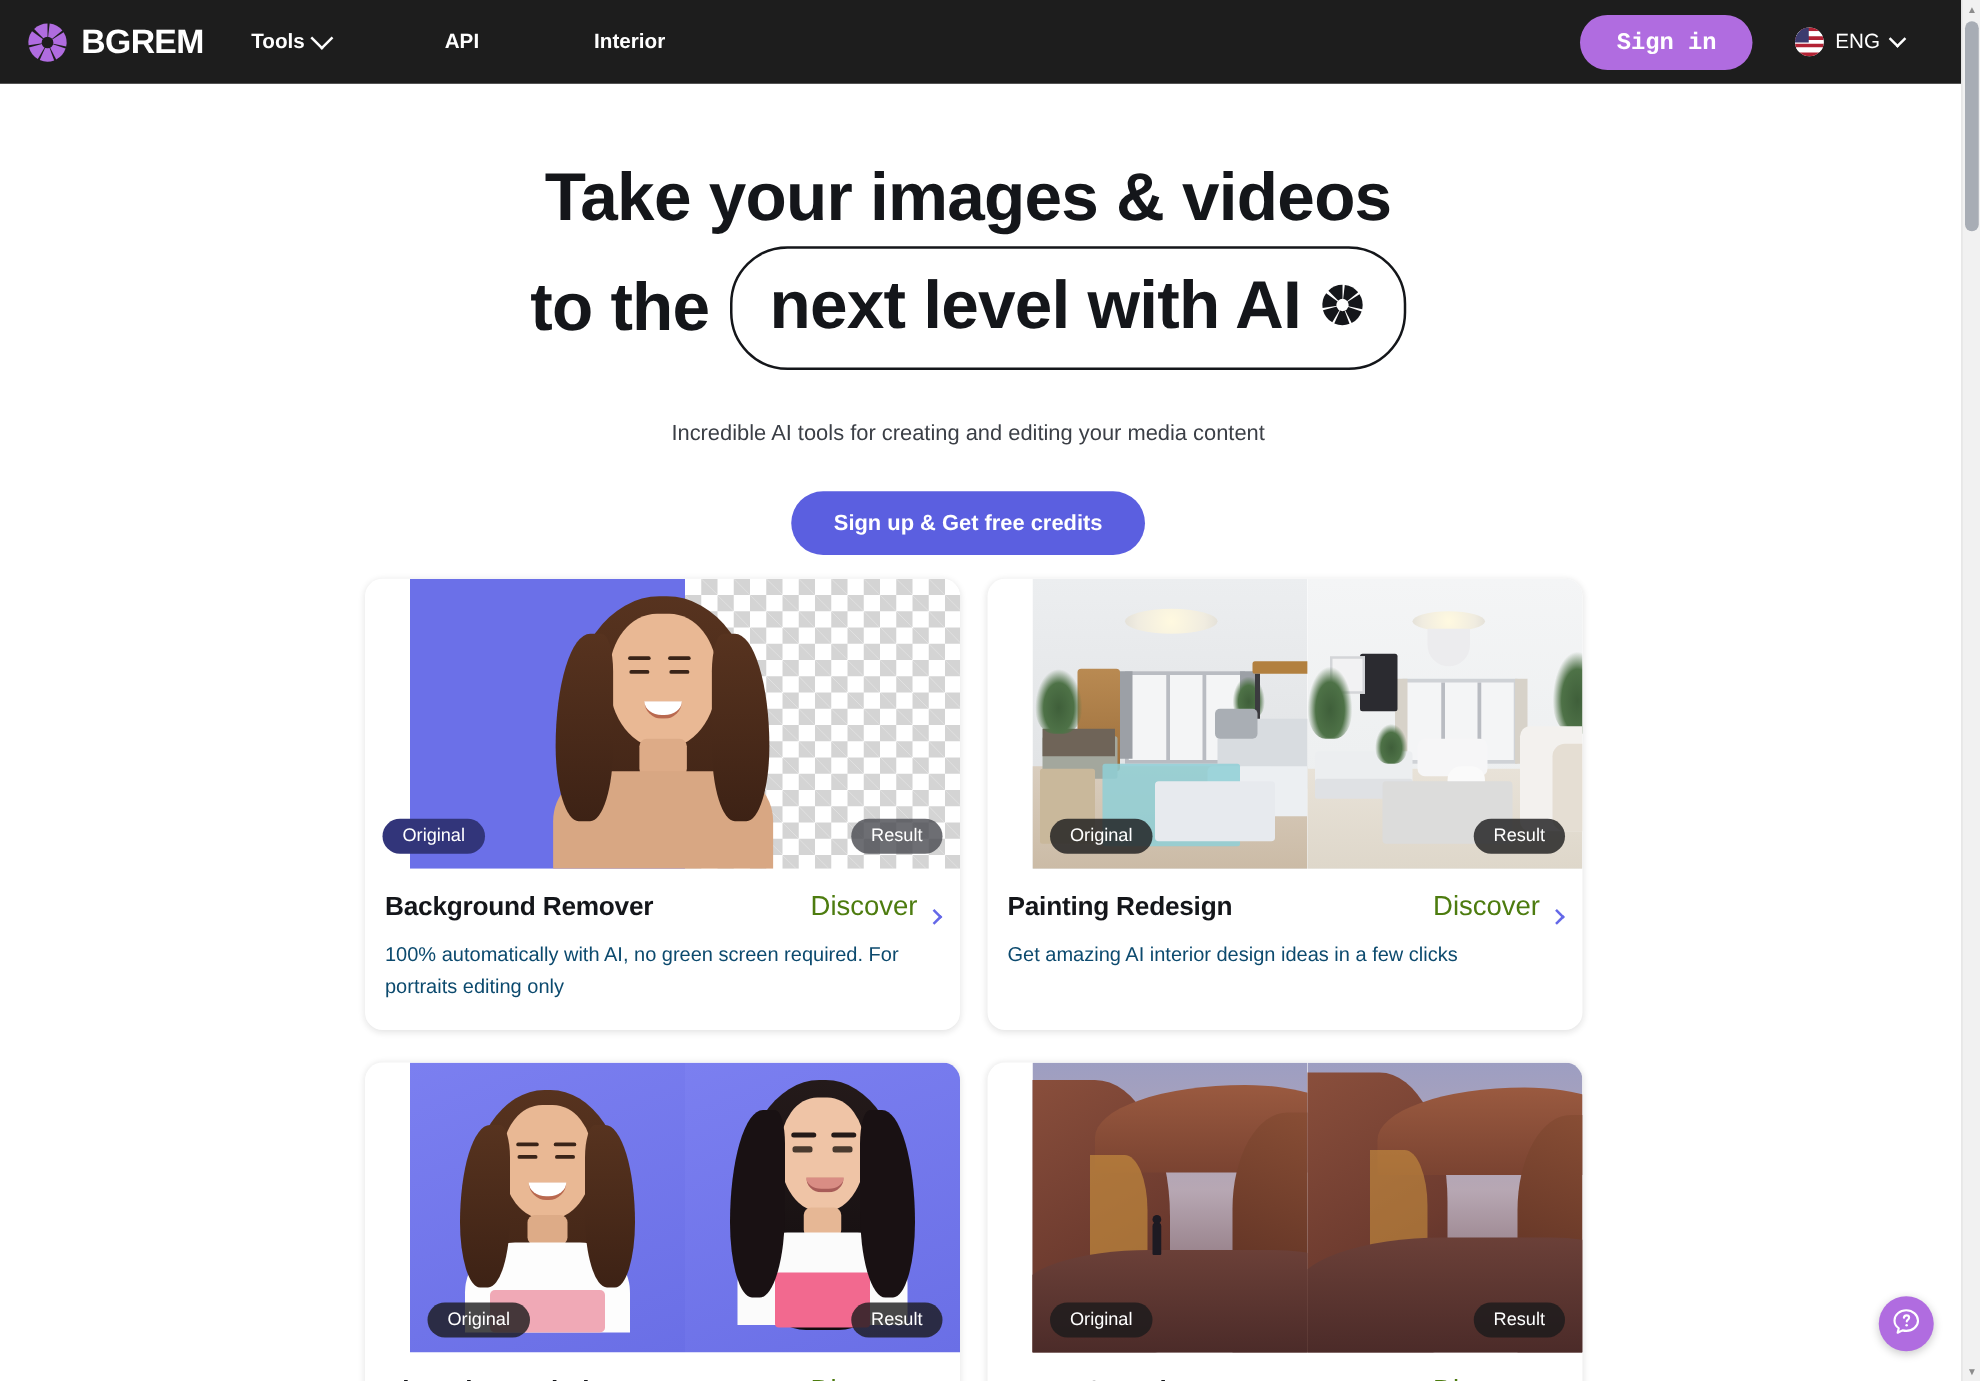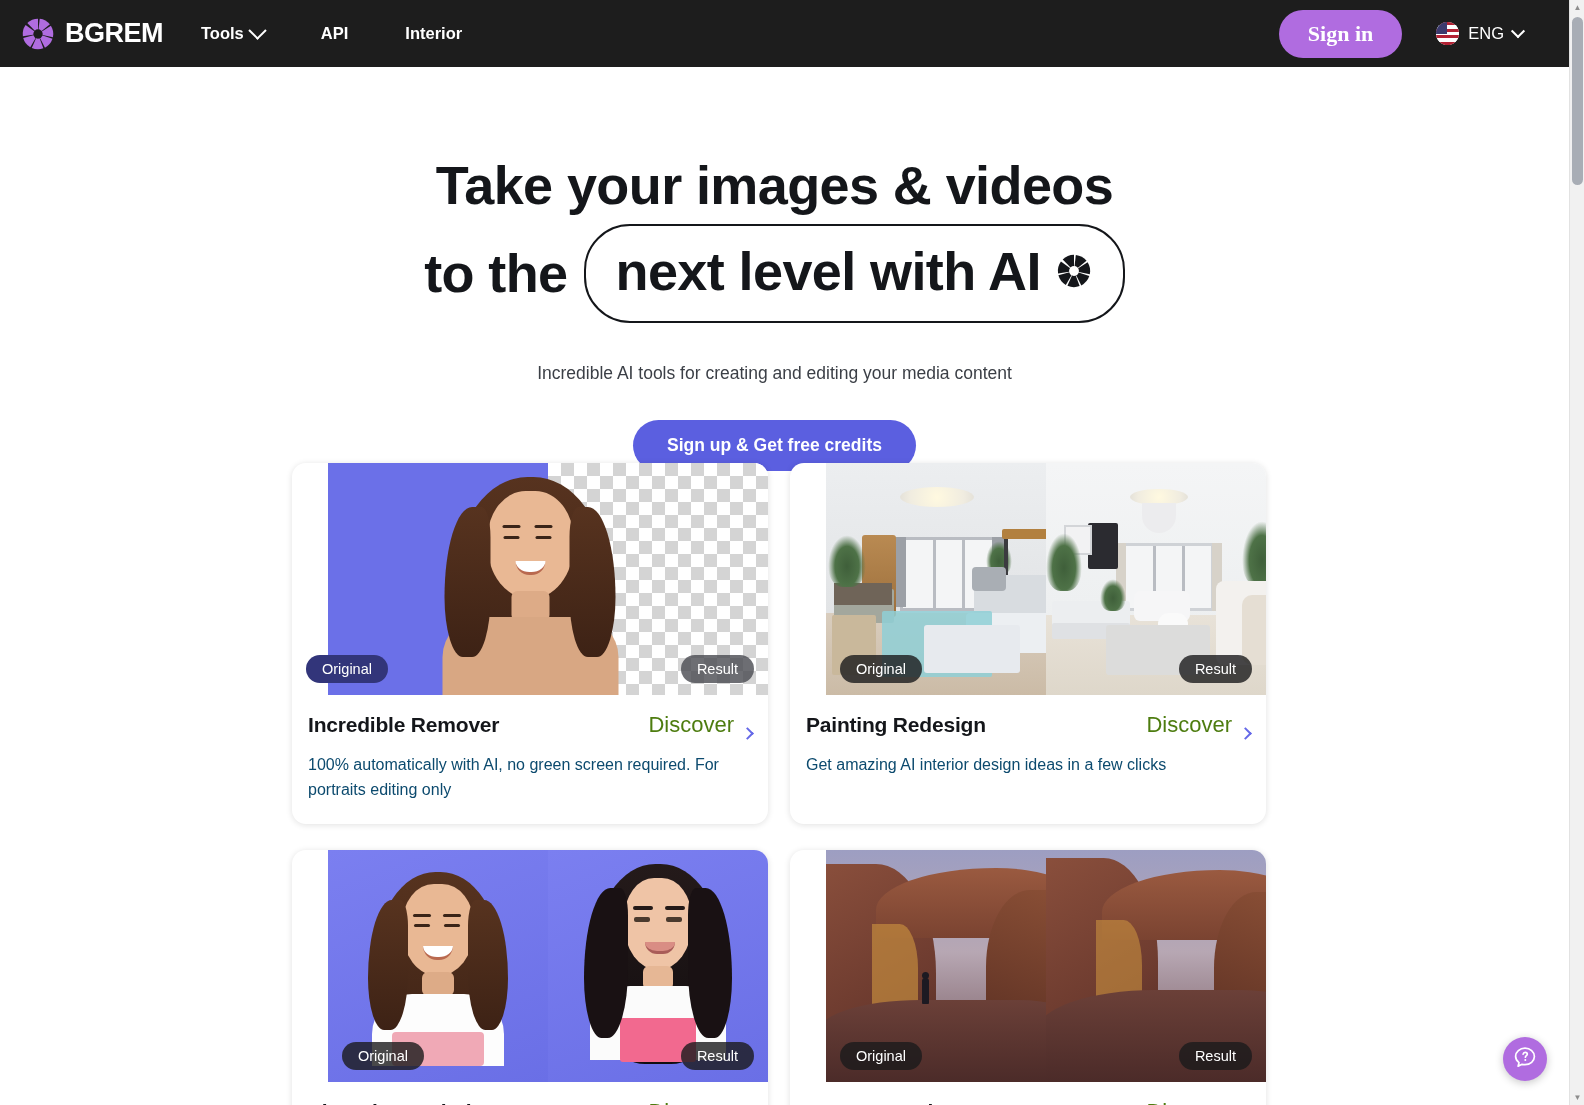--- a/index.html
+++ b/index.html
@@ -18,41 +18,41 @@
     background: #1d1d1d;
     display: flex; align-items: center;
     z-index: 20;
   }
   .brand { display: flex; align-items: center; gap: 9px; margin-left: 20px; }
   .brand-mark { width: 36px; height: 36px; display: block; }
   .brand-name {
     color: #ffffff; font-size: 27px; font-weight: bold;
     letter-spacing: -0.5px;
   }
-  .nav { display: flex; align-items: flex-end; margin-left: 38px; }
+  .nav { display: flex; align-items: flex-end; margin-left: 38px; gap: 35px; }
   .nav-item {
     color: #ffffff; font-size: 16.5px; font-weight: bold;
     display: flex; align-items: center; gap: 7px;
     padding: 8px 0; cursor: pointer;
   }
   .nav-item + .nav-item { margin-left: 57px; }
   .chev {
     width: 13px; height: 13px; display: inline-block;
     border-right: 2.2px solid #ffffff; border-bottom: 2.2px solid #ffffff;
     transform: rotate(45deg) translate(-2px,-2px);
   }
   .header-right {
     margin-left: auto; display: flex; align-items: center; gap: 34px;
     margin-right: 46px;
   }
   .signin-btn {
     background: #b06ce0; color: #ffffff;
     border: none; border-radius: 24px;
-    font-family: Liberation Serif, serif;
-    font-size: 22px; font-weight: bold;
+    font-family: Liberation Mono, monospace;
+    font-size: 19px; font-weight: bold;
     padding: 11px 29px; cursor: pointer;
   }
   .lang { display: flex; align-items: center; gap: 9px; cursor: pointer; }
   .flag {
     width: 23px; height: 23px; border-radius: 50%;
     overflow: hidden; position: relative; flex: none;
     background: #ffffff;
   }
   .flag .stripes { position: absolute; inset: 0; }
   .flag .stripes i {
@@ -81,21 +81,21 @@
     color: #8c8c8c; font-size: 8px; cursor: pointer;
   }
   .sb-arrow.bottom { position: absolute; bottom: 0; left: 0; }
   .sb-thumb {
     position: absolute; top: 17px; left: 2px;
     width: 11px; height: 168px; border-radius: 6px;
     background: #a8adb5; cursor: pointer;
   }
 
   
-  .hero { position: absolute; top: 83px; left: 0; width: 1549px; }
+  .hero { position: absolute; top: 56px; left: 0; width: 1549px; }
   .hero-title {
     text-align: center; color: #14161a;
     font-size: 54px; font-weight: bold; line-height: 1.45;
     letter-spacing: -0.6px; padding-top: 63px;
   }
   .hero-line2 { display: flex; align-items: center; justify-content: center; gap: 0; }
   .pill-ai {
     display: inline-flex; align-items: center; gap: 14px;
     border: 2.5px solid #14161a; border-radius: 46px;
     padding: 6px 30px 10px 30px; margin-left: 16px;
@@ -353,21 +353,21 @@
         <div class="p-neck" style="width:38px;height:30px;left:99px;top:128px;"></div>
         <div class="p-body" style="width:176px;height:78px;left:30px;top:154px;background:#d8a783;"></div>
         <div class="p-hair" style="width:46px;height:150px;left:32px;top:44px;border-radius:60% 20% 40% 40%;"></div>
         <div class="p-hair" style="width:46px;height:150px;left:157px;top:44px;border-radius:20% 60% 40% 40%;"></div>
       </div>
       <span class="badge original navy">Original</span>
       <span class="badge result grey">Result</span>
     </div>
     <div class="card-body">
       <div class="card-head">
-        <span class="card-title">Incredible Remover</span>
+        <span class="card-title">Background Remover</span>
         <span class="discover">
           <span>Discover</span>
           <span class="chev-disc"></span>
         </span>
       </div>
       <div class="card-desc">100% automatically with AI, no green screen required. For portraits editing only</div>
     </div>
   </div>
 
   <div class="card">

